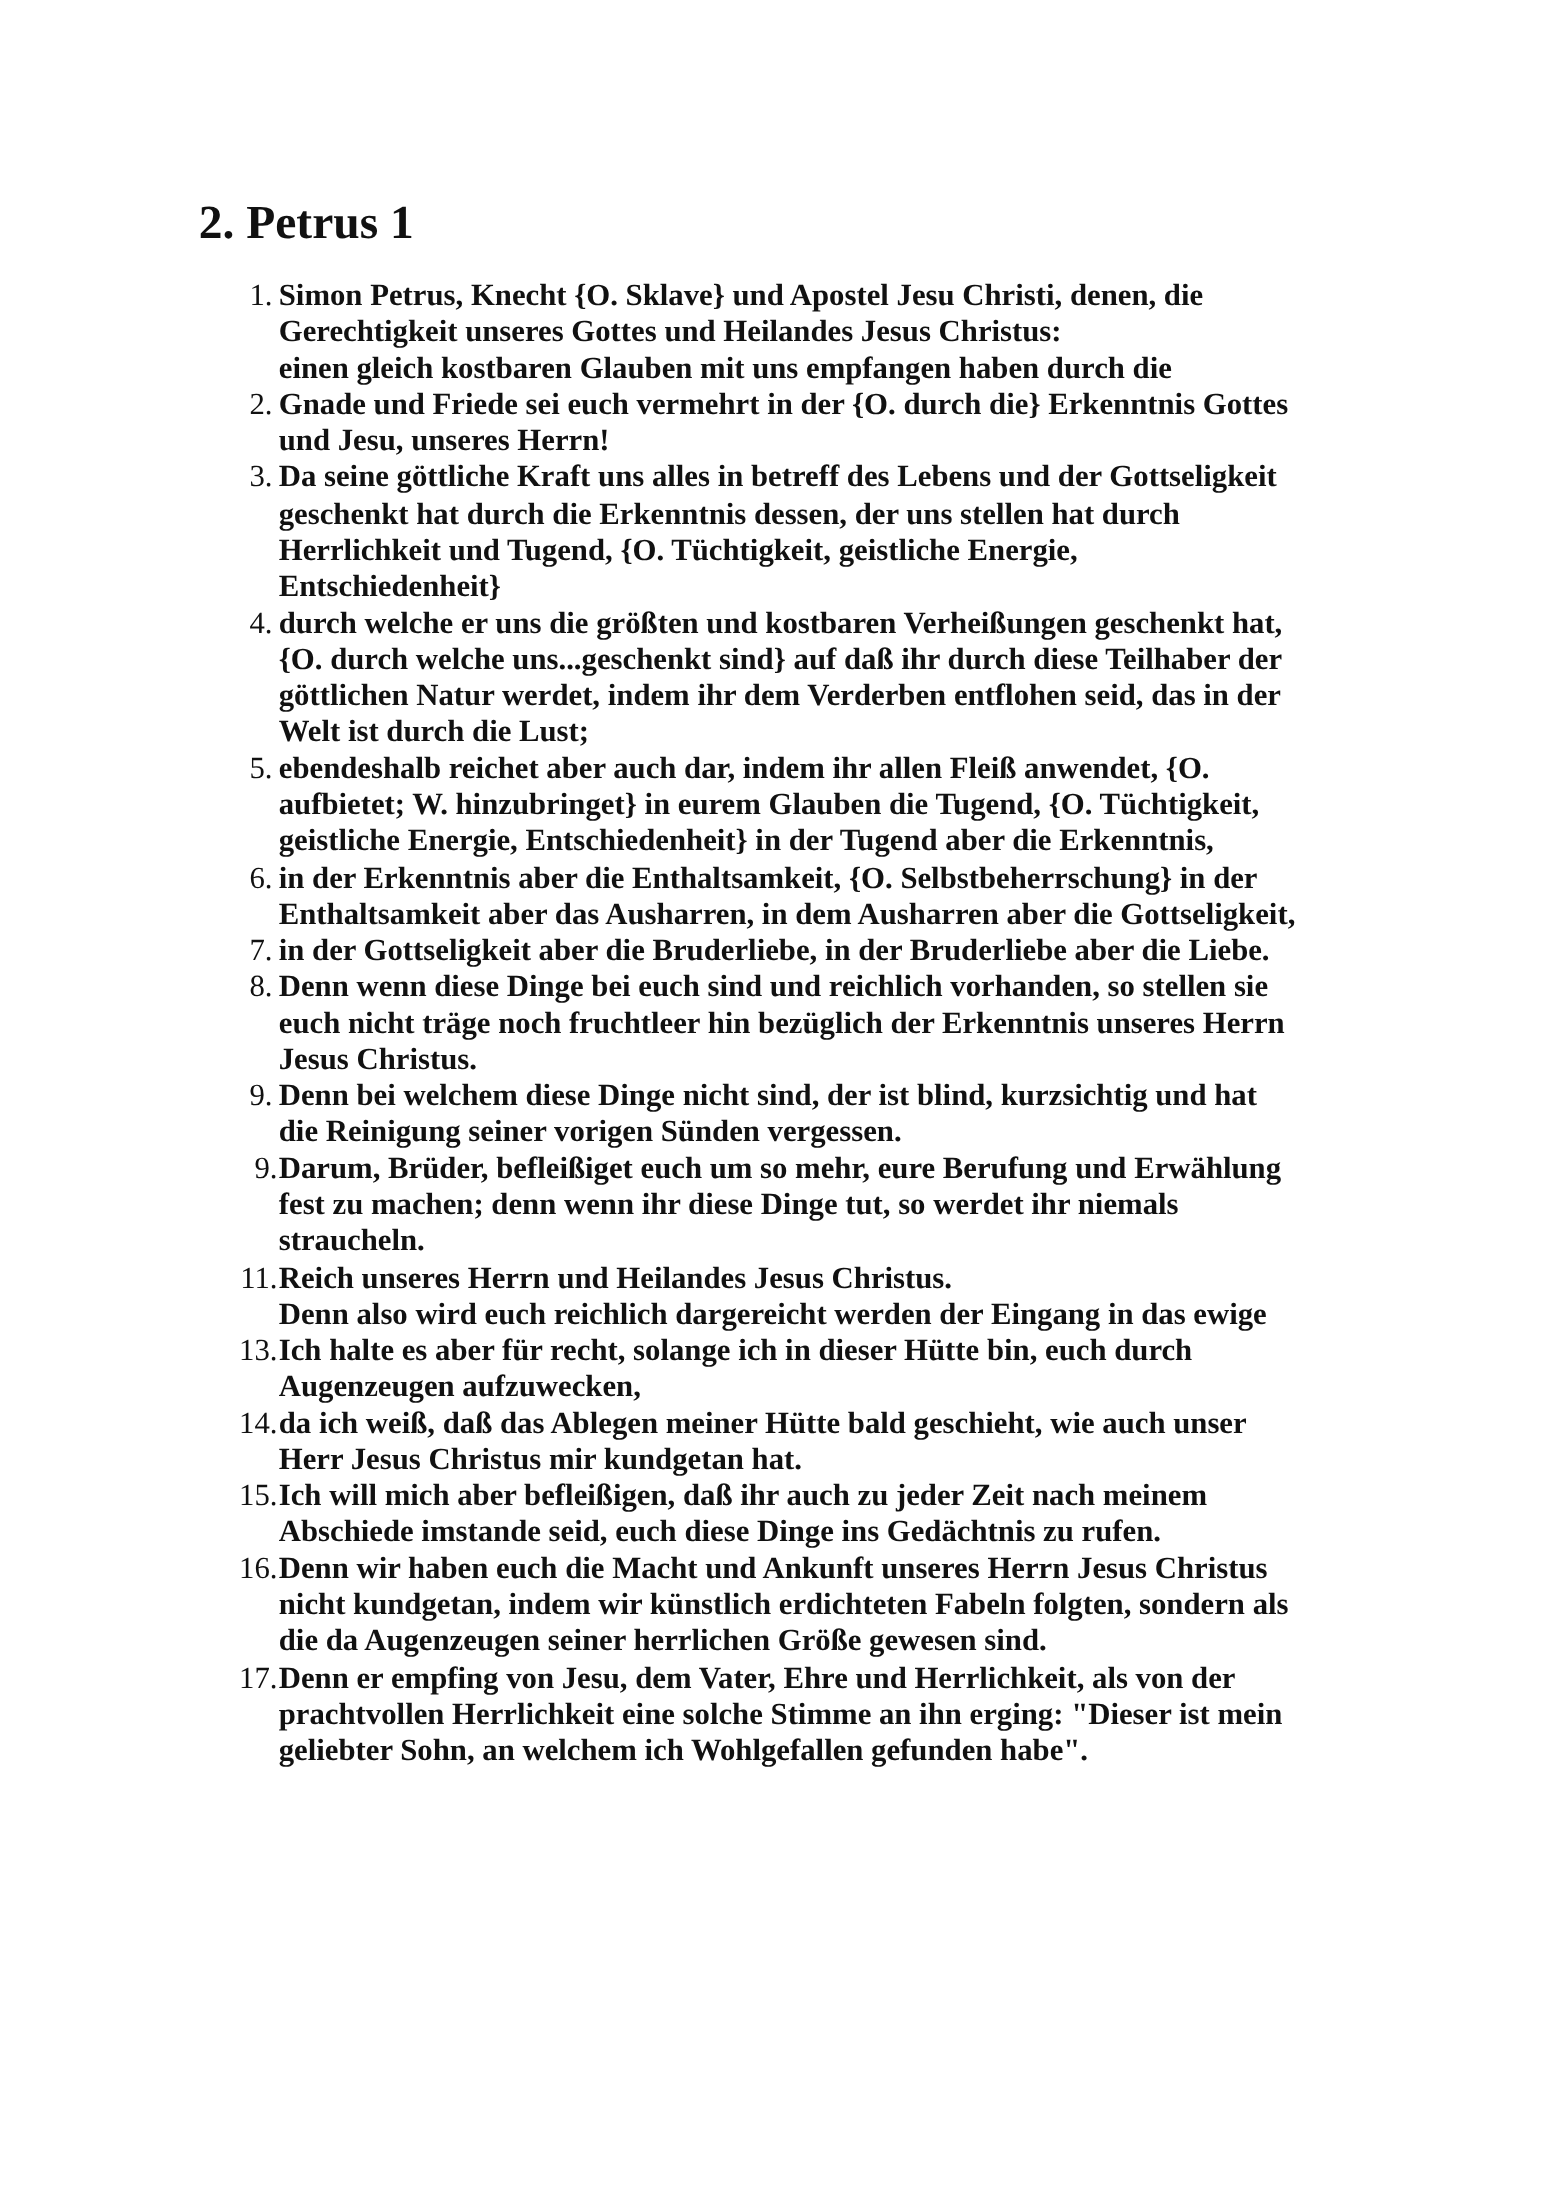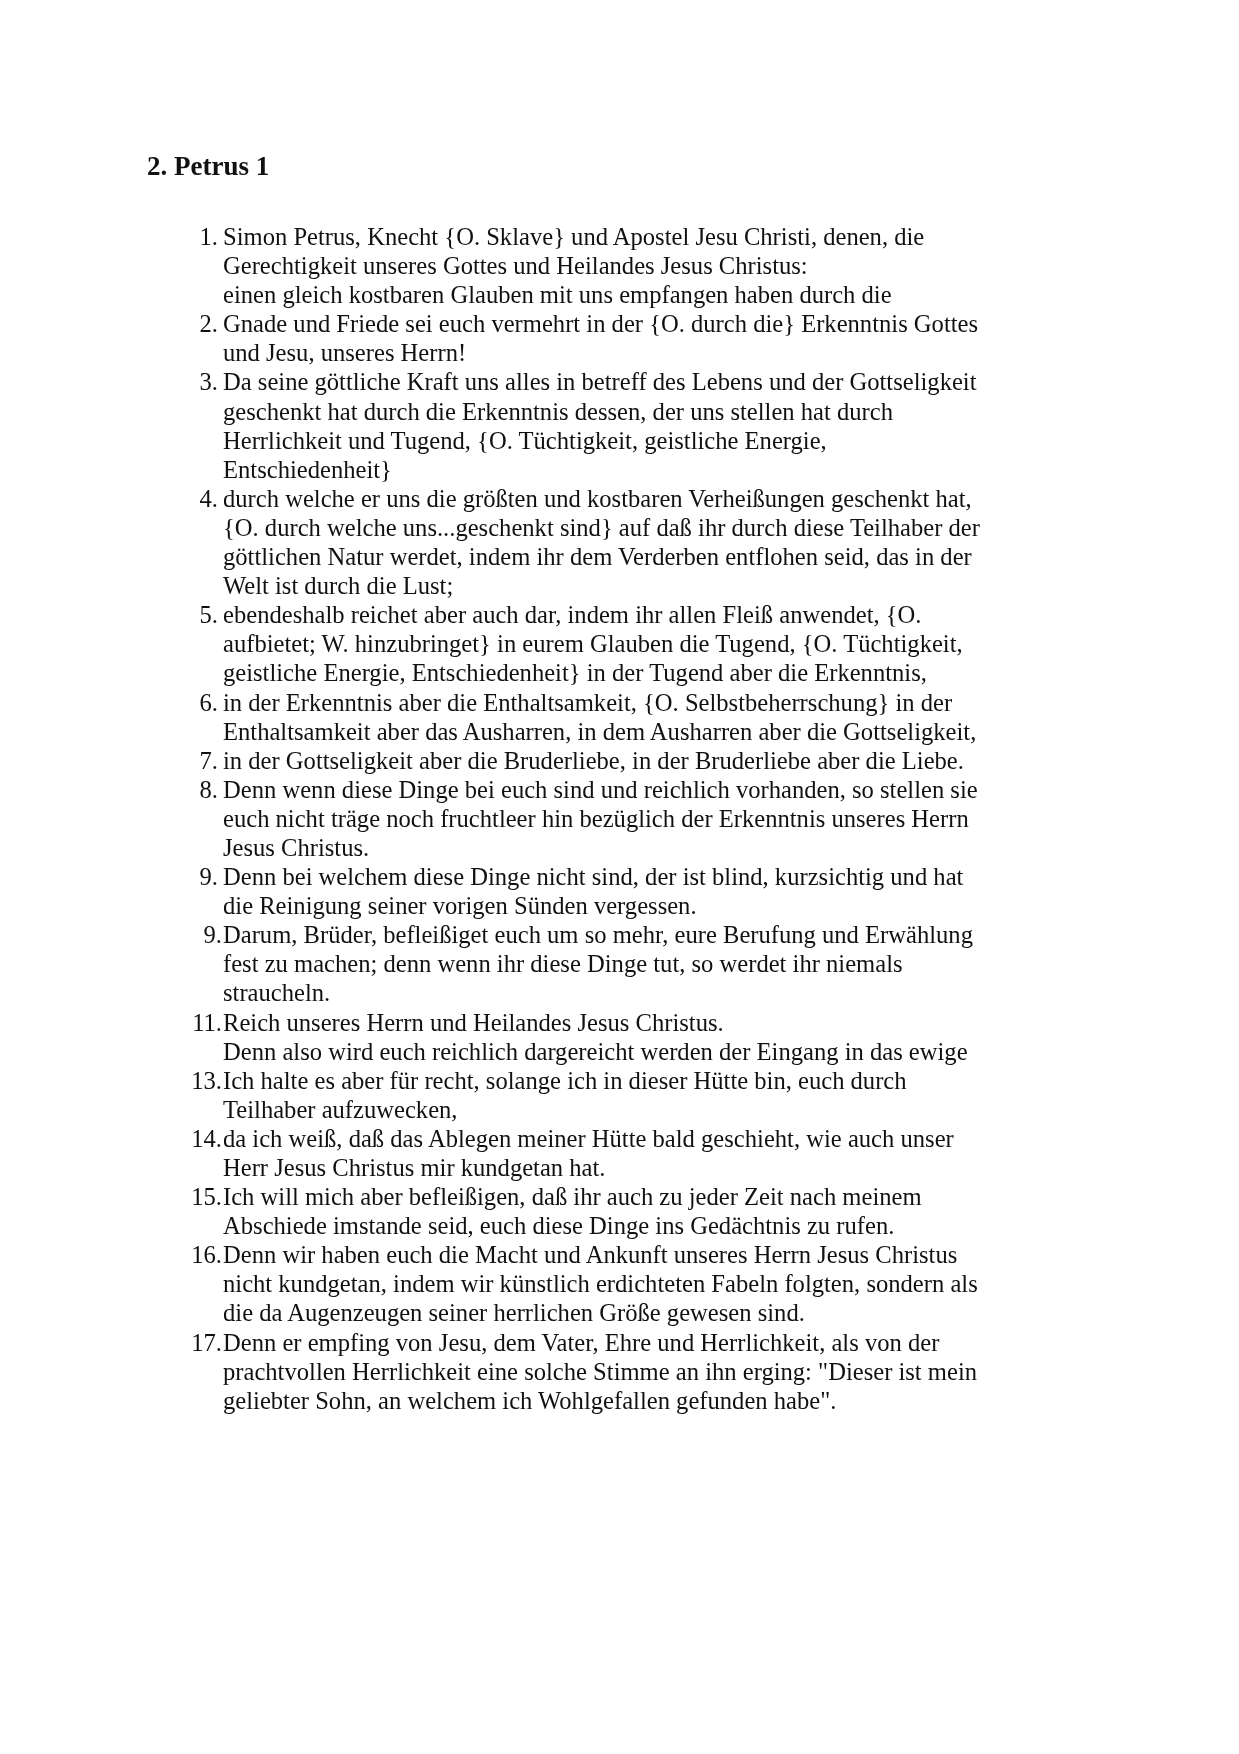--- a/index.html
+++ b/index.html
@@ -1,33 +1,33 @@
 <!DOCTYPE html>
 <html><head>
 <meta charset="utf-8">
 <style>
   html, body { margin: 0; padding: 0; background: #ffffff; }
   body {
     width: 1239px; height: 1754px; position: relative; overflow: hidden;
     font-family: "Liberation Serif", "DejaVu Serif", serif; color: #111111;
   }
   .page-title {
-    position: absolute; left: 147px; top: 146px; margin: 0;
-    font-size: 27px; font-weight: bold; line-height: 40px; letter-spacing: 0px;
+    position: absolute; left: 147px; top: 146px; margin: 12px;
+    font-size: 38px; font-weight: bold; line-height: 40px; letter-spacing: 0px;
   }
   .verses {
     position: absolute; left: 0; top: 222px; margin: 0; padding: 0; list-style: none;
     font-size: 24.6px; line-height: 29.1px;
   }
   .verse { position: relative; padding-left: 223px; }
   .verse-num {
     position: absolute; left: 150px; width: 68px; text-align: right; white-space: pre;
   }
   .verse-num.wide { left: 150px; width: 72px; }
-  .verse-line { display: block; white-space: nowrap; }
+  .verse-line { display: block; white-space: nowrap; font-weight: bold; }
 </style>
 </head>
 <body>
 
 <h1 class="page-title">2. Petrus 1</h1>
 
 <ol class="verses" id="verses">
     <li class="verse">
       <span class="verse-num">1.</span>
       <span class="verse-line">Simon Petrus, Knecht {O. Sklave} und Apostel Jesu Christi, denen, die</span>
@@ -86,21 +86,21 @@
       <span class="verse-line">straucheln.</span>
     </li>
     <li class="verse">
       <span class="verse-num wide">11.</span>
       <span class="verse-line">Reich unseres Herrn und Heilandes Jesus Christus.</span>
       <span class="verse-line">Denn also wird euch reichlich dargereicht werden der Eingang in das ewige</span>
     </li>
     <li class="verse">
       <span class="verse-num wide">13.</span>
       <span class="verse-line">Ich halte es aber für recht, solange ich in dieser Hütte bin, euch durch</span>
-      <span class="verse-line">Teilhaber aufzuwecken,</span>
+      <span class="verse-line">Augenzeugen aufzuwecken,</span>
     </li>
     <li class="verse">
       <span class="verse-num wide">14.</span>
       <span class="verse-line">da ich weiß, daß das Ablegen meiner Hütte bald geschieht, wie auch unser</span>
       <span class="verse-line">Herr Jesus Christus mir kundgetan hat.</span>
     </li>
     <li class="verse">
       <span class="verse-num wide">15.</span>
       <span class="verse-line">Ich will mich aber befleißigen, daß ihr auch zu jeder Zeit nach meinem</span>
       <span class="verse-line">Abschiede imstande seid, euch diese Dinge ins Gedächtnis zu rufen.</span>

